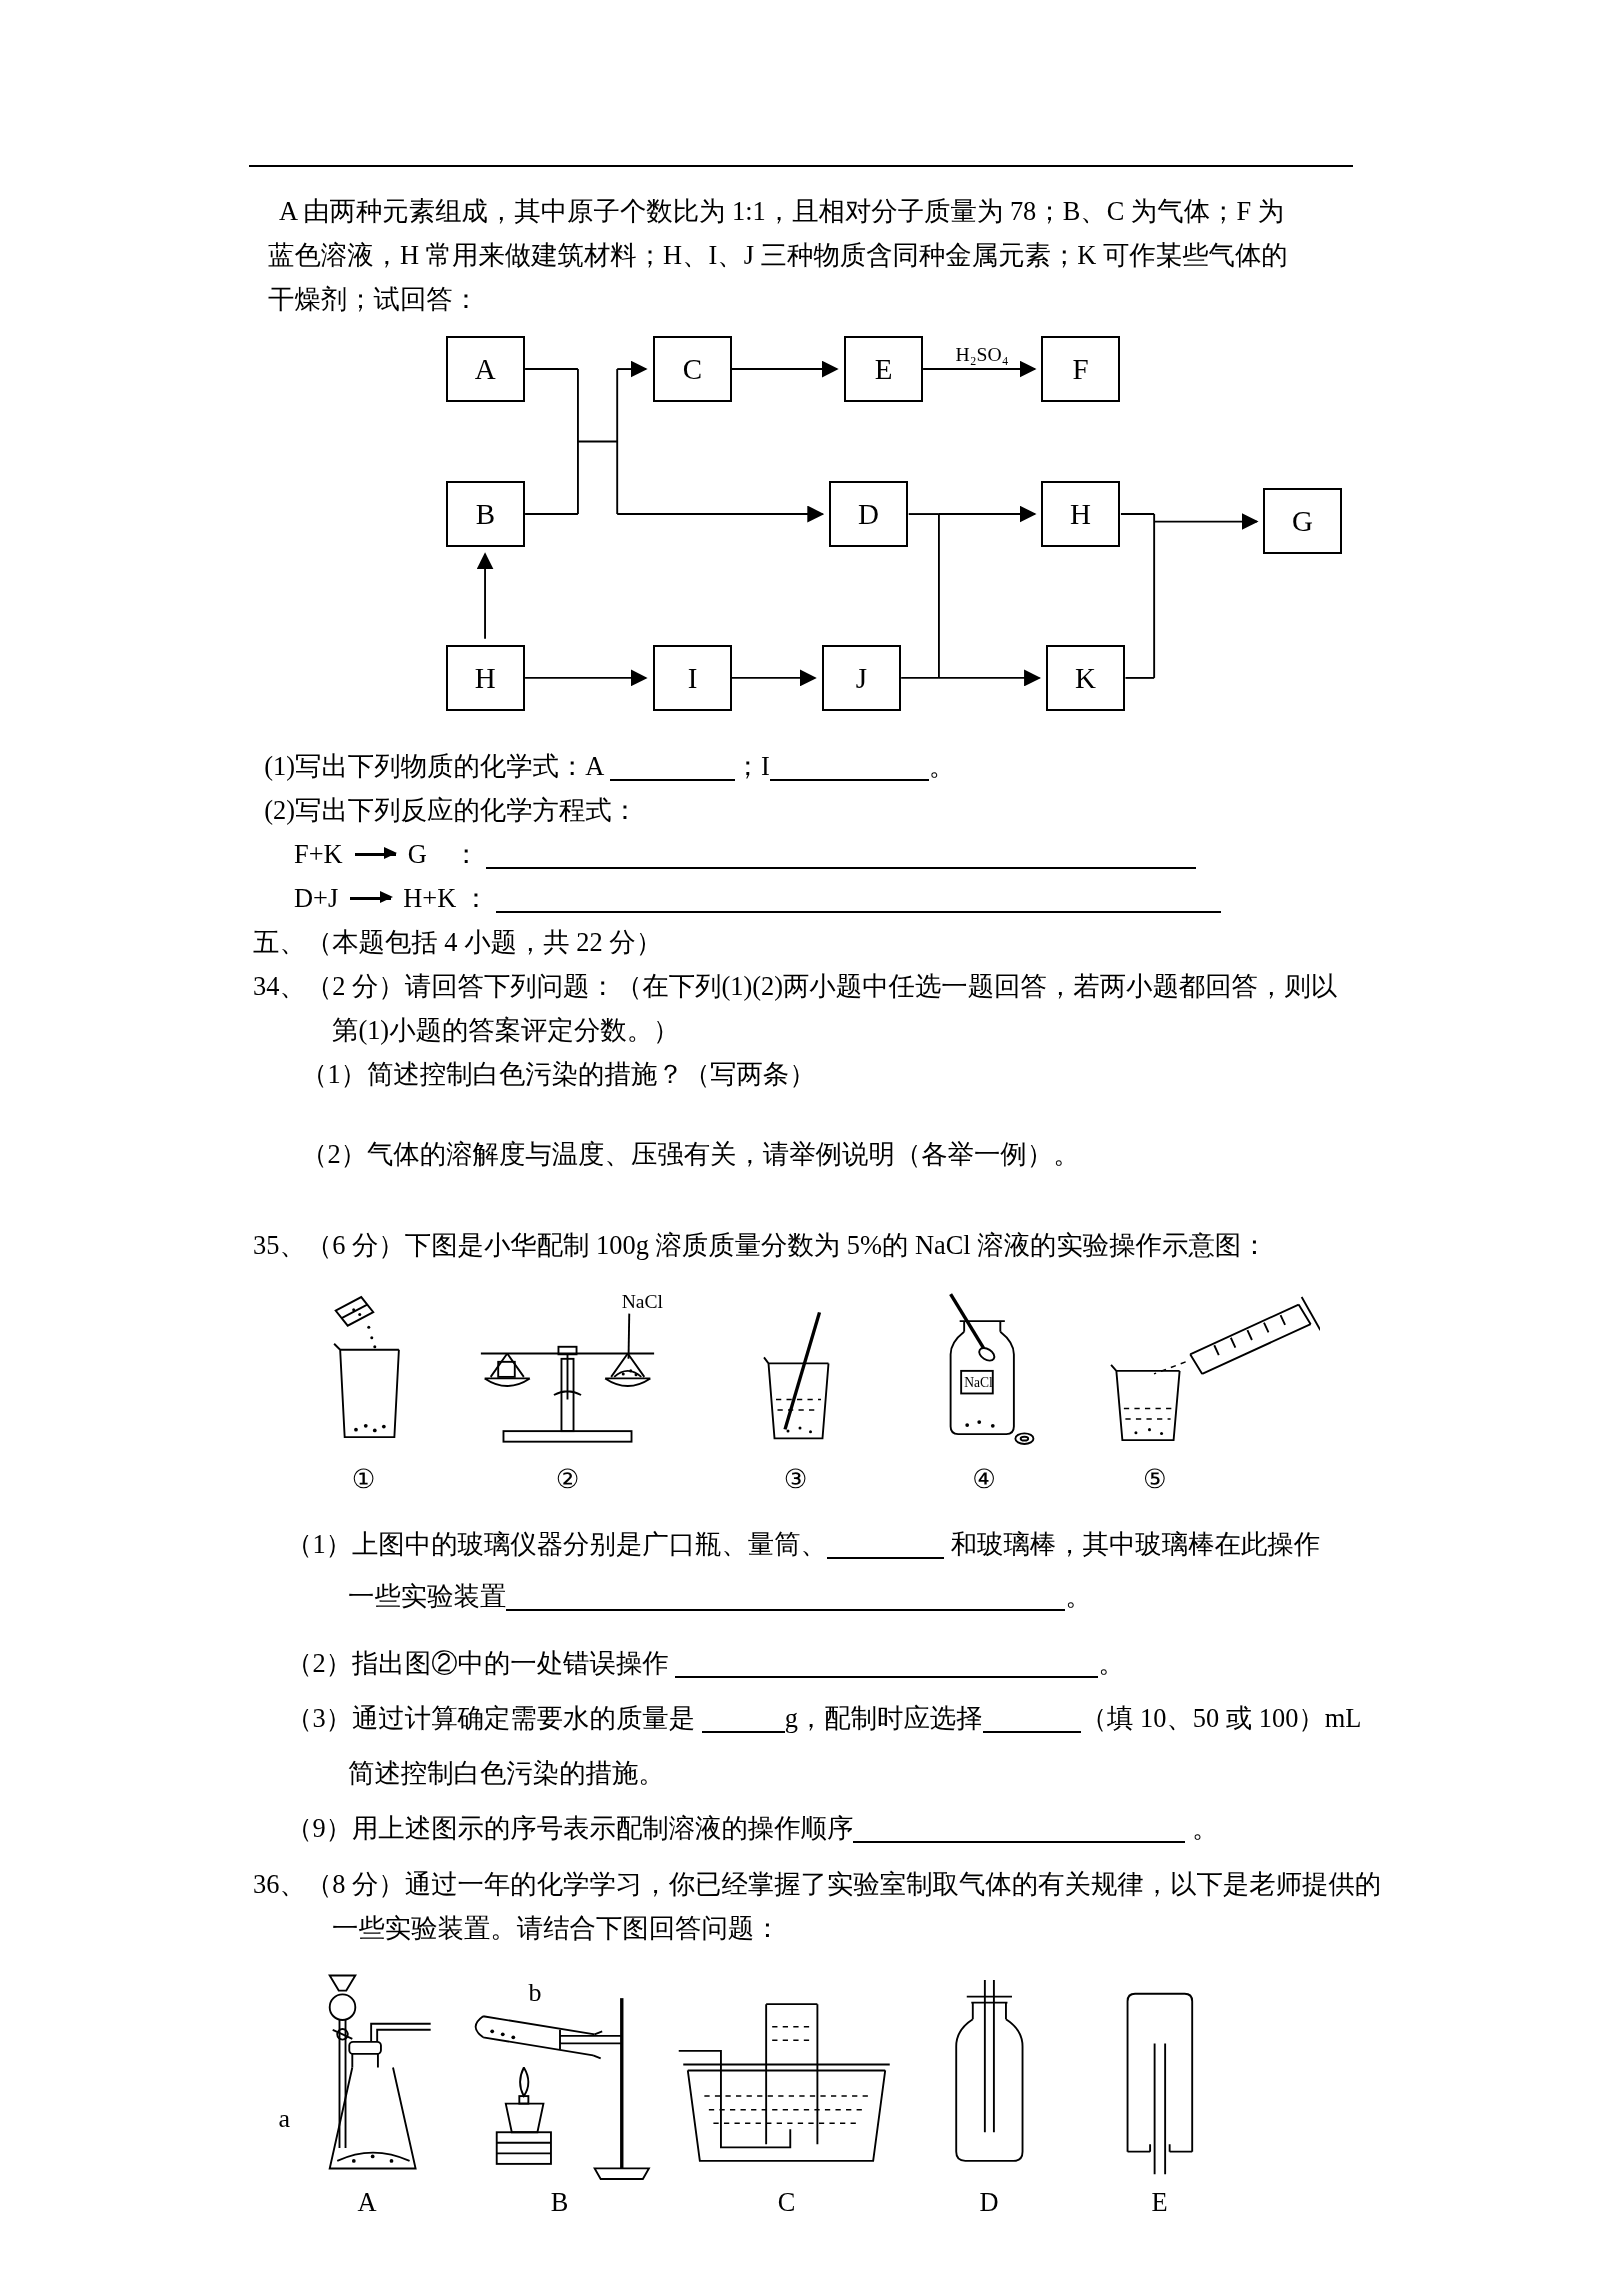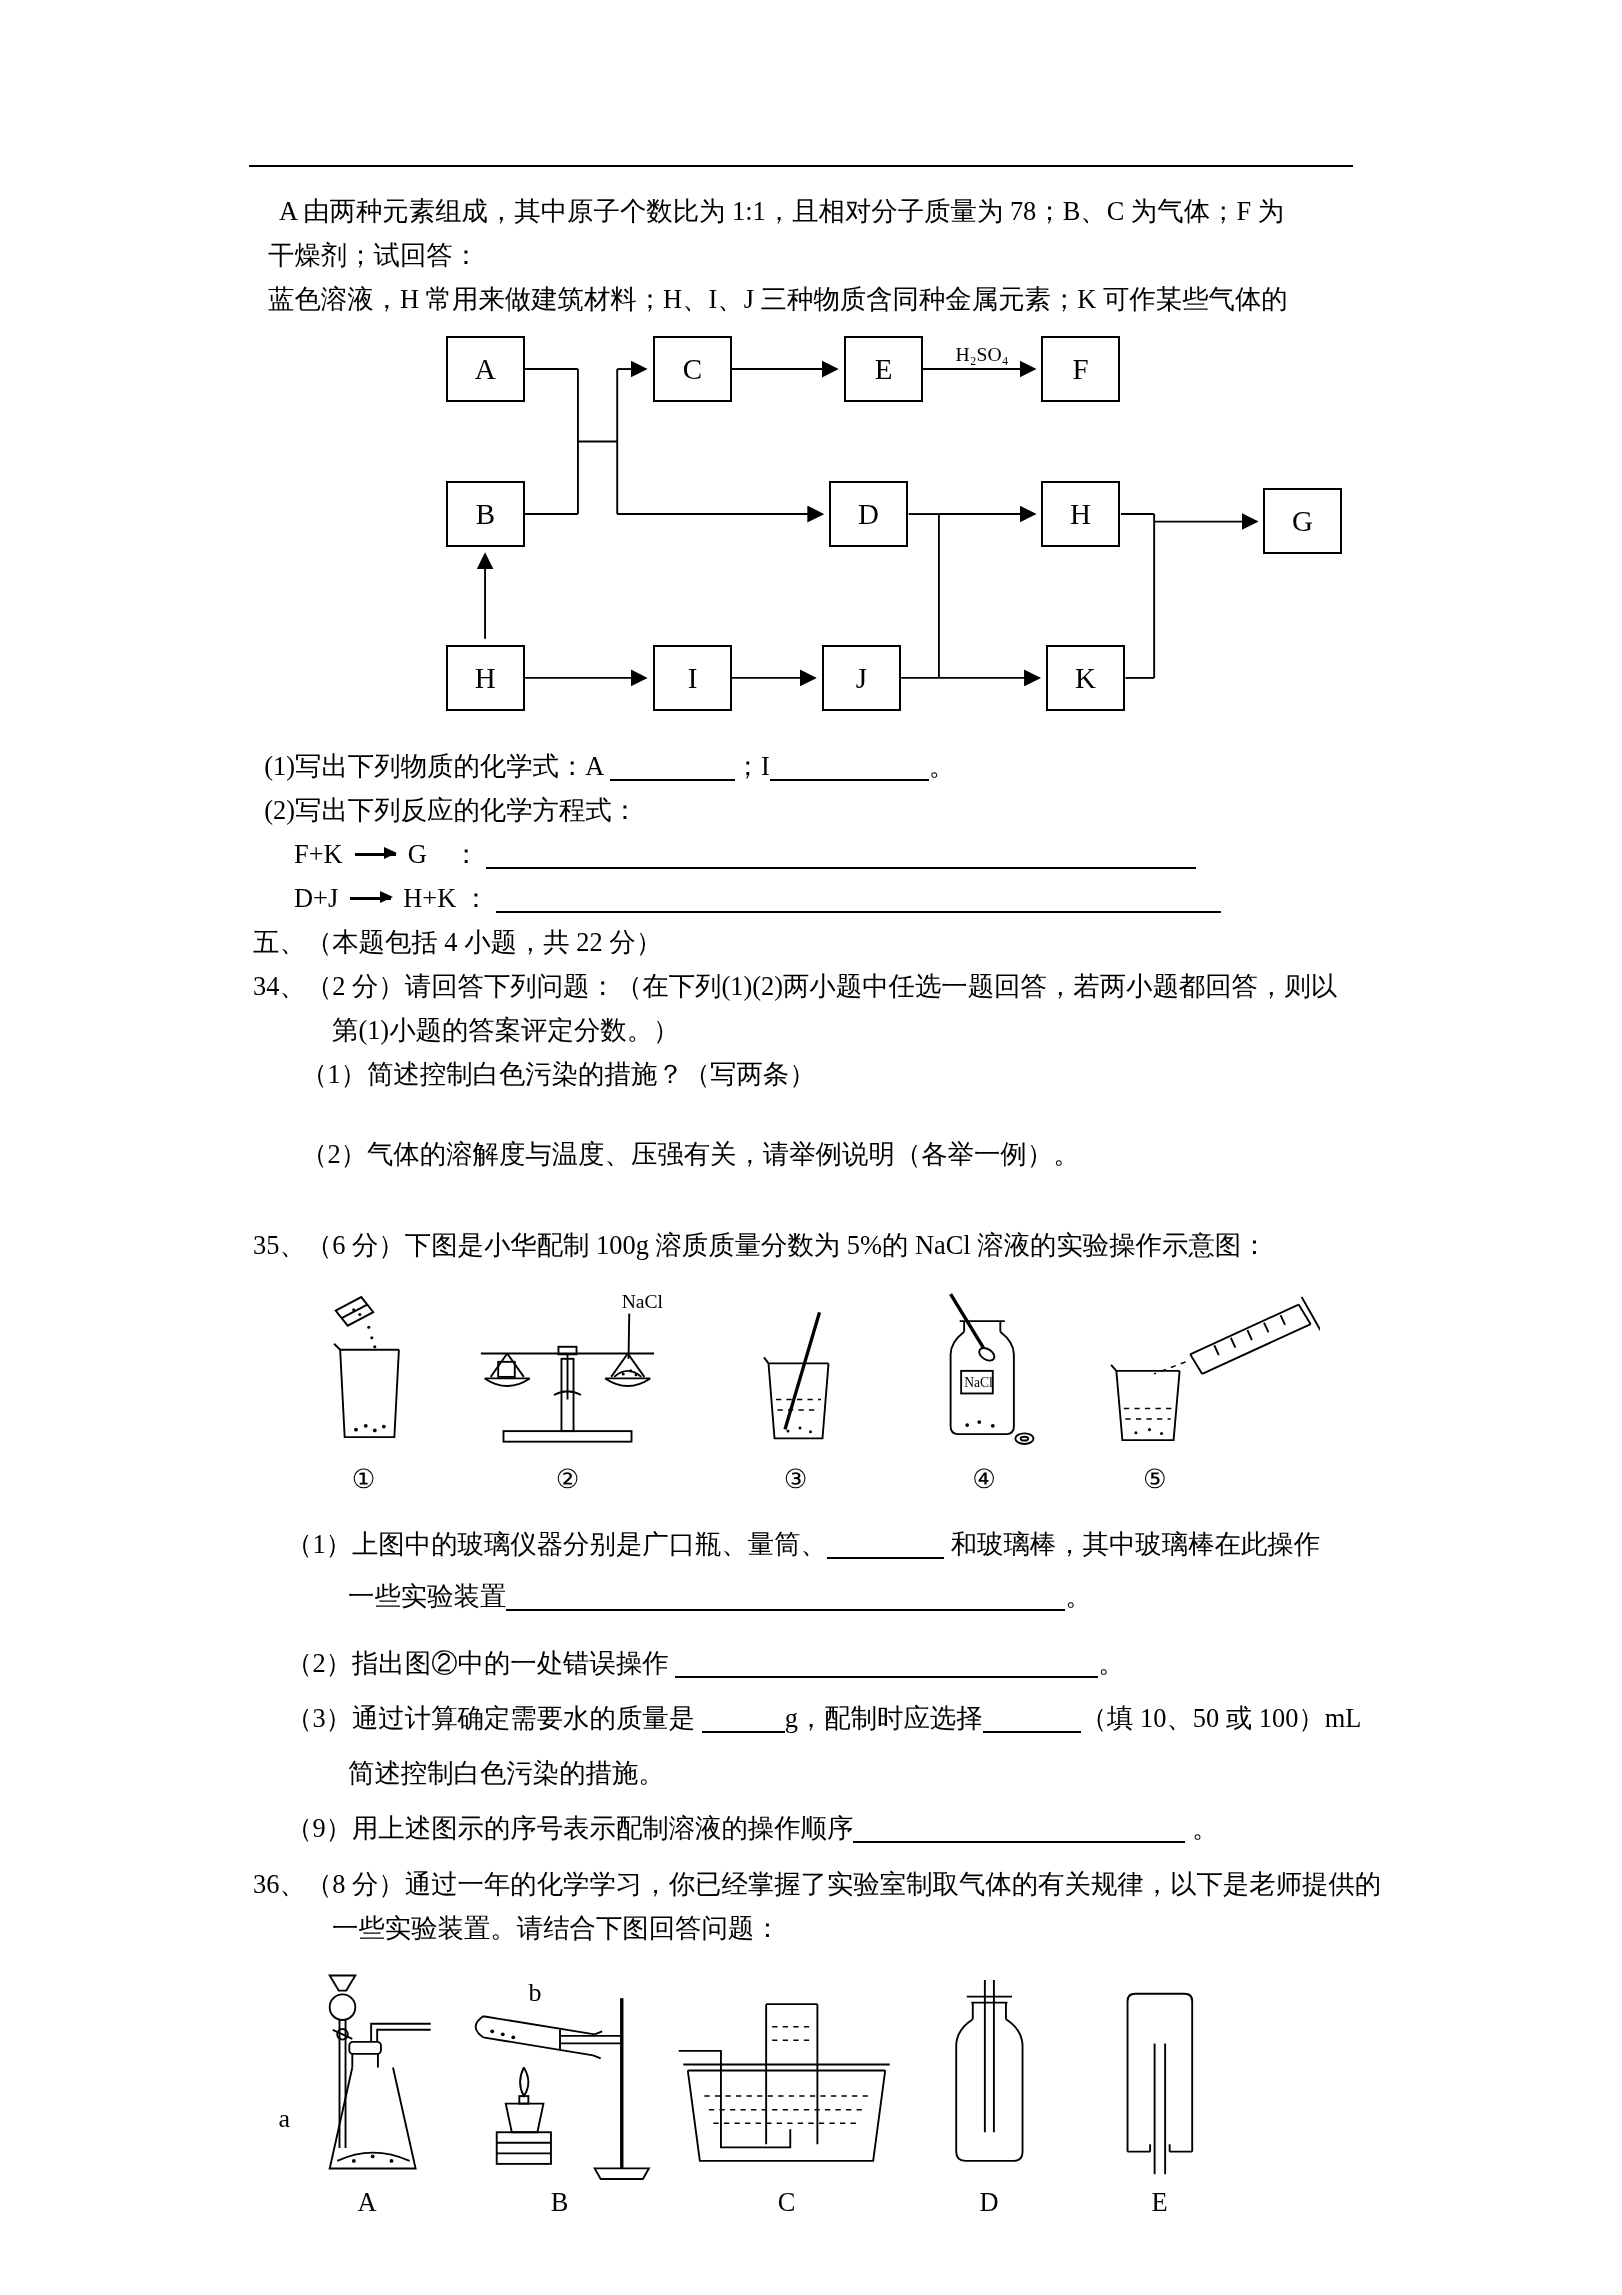--- a/index.html
+++ b/index.html
@@ -34,22 +34,22 @@
 </style>
 </head>
 <body>
 
 <div class="page">
   <div class="toprule"></div>
 
   <div class="content">
 
     <div class="tline ind34">A 由两种元素组成，其中原子个数比为 1:1，且相对分子质量为 78；B、C 为气体；F 为</div>
+    <div class="tline ind20">蓝色溶液，H 常用来做建筑材料；H、I、J 三种物质含同种金属元素；K 可作某些气体的</div>
     <div class="tline ind20">干燥剂；试回答：</div>
-    <div class="tline ind20">蓝色溶液，H 常用来做建筑材料；H、I、J 三种物质含同种金属元素；K 可作某些气体的</div>
 
     <div class="flowchart">
       <svg class="flowsvg" width="944" height="389" viewBox="0 0 1250 515" style="font-size:35px">
         <defs>
           <marker id="ah" viewBox="0 0 10 10" refX="9" refY="5" markerWidth="9" markerHeight="9" orient="auto-start-reverse">
             <path d="M0,0 L10,5 L0,10 z" fill="#000"></path>
           </marker>
         </defs>
         <g class="ln">
           <path d="M110,49 H180"></path>

